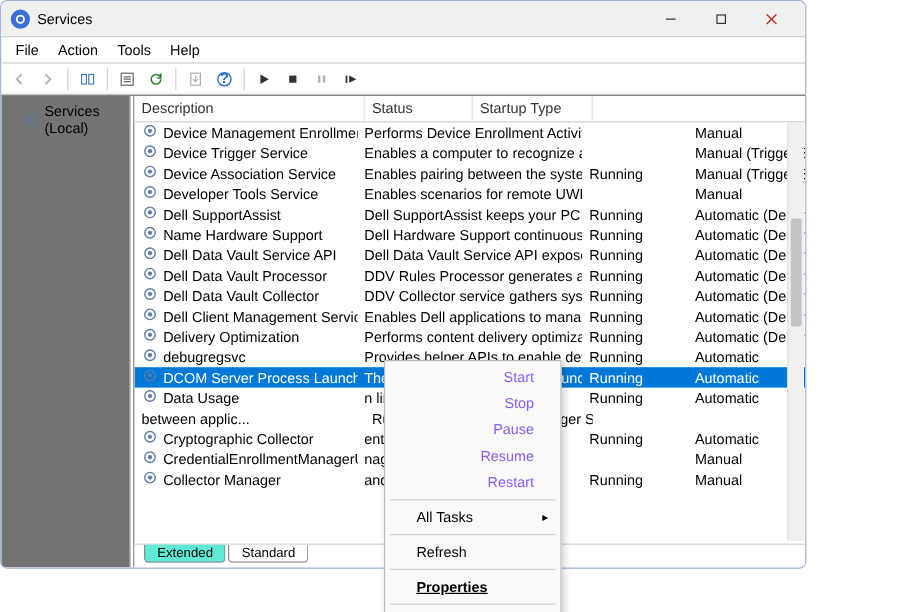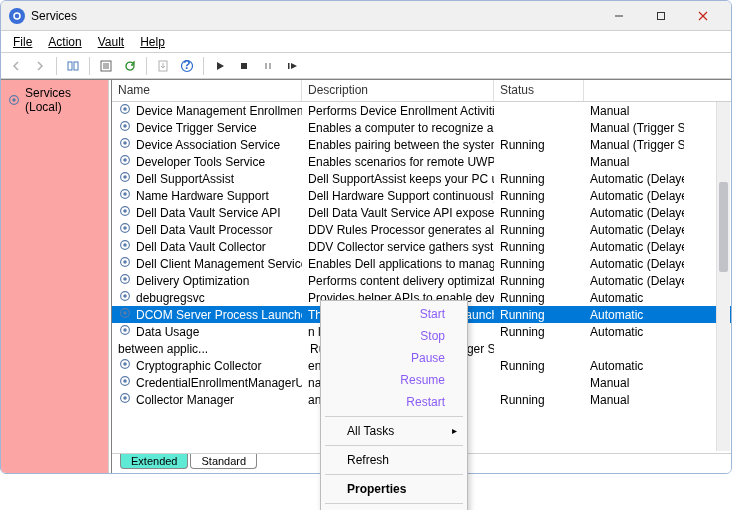--- a/index.html
+++ b/index.html
@@ -1,31 +1,31 @@
 <!DOCTYPE html>
 <html><head>
 <meta charset="utf-8">
 <style>
 * { box-sizing: border-box; margin: 0; padding: 0; font-family: "Segoe UI", Tahoma, sans-serif; font-size: 12px; }
 body { background: #fff; width: 750px; height: 510px; overflow: hidden; position: relative; }
-.window { width: 732px; height: 474px; border: 1px solid #9eb6d8; background: #fff; display: flex; flex-direction: column; border-radius: 6px; overflow: hidden; position: relative; justify-content: flex-end; }
+.window { width: 672px; height: 474px; border: 1px solid #9eb6d8; background: #fff; display: flex; flex-direction: column; border-radius: 6px; overflow: hidden; position: relative; justify-content: flex-end; }
 .titlebar { height: 30px; background: #f0f0f0; display: flex; align-items: center; padding: 0 8px; border-bottom: 1px solid #d0d0d0; }
 .title-icon { width: 16px; height: 16px; background: #3a6fd8; border-radius: 50%; margin-right: 6px; display: flex; align-items: center; justify-content: center; color: white; font-size: 10px; }
 .title-text { flex: 1; font-size: 12px; }
 .win-controls { display: flex; gap: 2px; }
 .win-btn { width: 40px; height: 24px; display: flex; align-items: center; justify-content: center; cursor: default; color: #333; }
 .win-btn.close { color: #c42b1c; }
-.menubar { height: 22px; display: flex; align-items: center; padding: 0 4px; border-bottom: 1px solid #d0d0d0; text-decoration: underline; }
+.menubar { height: 22px; display: flex; align-items: center; padding: 0 4px; border-bottom: 1px solid #d0d0d0; }
 .menu-item { padding: 2px 8px; cursor: default; }
 .toolbar { height: 26px; display: flex; align-items: center; padding: 0 4px; border-bottom: 1px solid #d0d0d0; gap: 2px; }
 .tool-btn { width: 22px; height: 22px; display: flex; align-items: center; justify-content: center; cursor: default; color: #333; border: 1px solid transparent; }
 .tool-btn.disabled { color: #b0b0b0; }
 .tool-sep { width: 1px; height: 18px; background: #d0d0d0; margin: 0 3px; }
 .work-area { flex: 1; display: flex; overflow: hidden; border-top: 1px solid #808080; }
-.tree-pane { width: 108px; border-right: 1px solid #d0d0d0; padding: 4px 2px; background: #fca5a5; }
+.tree-pane { width: 108px; border-right: 1px solid #d0d0d0; padding: 4px 14px; background: #737373; }
 .tree-item { padding: 2px 4px; display: flex; align-items: center; gap: 4px; cursor: default; }
 .tree-icon { width: 14px; height: 14px; display: inline-flex; align-items: center; justify-content: center; }
 .list-pane { flex: 1; display: flex; flex-direction: column; overflow: hidden; position: relative; border-left: 1px solid #808080; margin-left: 2px; }
 .list-header { height: 22px; display: flex; border-bottom: 1px solid #d0d0d0; background: #fff; }
 .list-header .col { padding: 3px 6px; border-right: 1px solid #e0e0e0; font-size: 12px; color: #333; white-space: nowrap; overflow: hidden; }
 .list-body { flex: 1; overflow: hidden; }
 .list-row { height: 17px; display: flex; align-items: center; cursor: default; white-space: nowrap; }
 .list-row.selected { background: #0078d7; color: #fff; }
 .list-row .cell { padding: 0 6px; overflow: hidden; text-overflow: ellipsis; white-space: nowrap; font-size: 12px; display: flex; align-items: center; gap: 4px; }
 .svc-icon { width: 14px; height: 14px; flex-shrink: 0; }
@@ -34,21 +34,21 @@
 .col-status { width: 90px; }
 .col-startup { width: 100px; }
 .tabs { height: 20px; display: flex; align-items: flex-start; padding-left: 8px; border-top: 1px solid #d0d0d0; background: #fff; }
 .tab { padding: 1px 10px; border: 1px solid #888; border-top: none; border-radius: 0 0 4px 4px; margin-right: 2px; background: #5eead4; cursor: default; font-size: 11px; }
 .tab.active { background: #fff; font-weight: normal; }
 .scrollbar { position: absolute; right: 1px; top: 22px; bottom: 22px; width: 14px; background: #f0f0f0; border-left: 1px solid #e0e0e0; }
 .sb-thumb { position: absolute; left: 2px; right: 2px; top: 80px; height: 90px; background: #c2c3c9; border-radius: 2px; }
 .ctx-menu { position: absolute; left: 320px; top: 300px; width: 148px; background: #f9f9f9; border: 1px solid #bcbcbc; box-shadow: 2px 2px 6px rgba(0,0,0,0.2); padding: 2px; z-index: 100; }
 .ctx-item { padding: 4px 20px 4px 24px; cursor: default; font-size: 12px; position: relative; }
 .ctx-item.disabled { color: #8b5cf6; text-align: right; }
-.ctx-item.bold { font-weight: bold; }
+.ctx-item.bold { font-weight: bold; text-decoration: underline; }
 .ctx-sep { height: 1px; background: #d0d0d0; margin: 3px 2px; }
 .ctx-arrow { position: absolute; right: 8px; top: 5px; font-size: 10px; }
 .gear-svg { width: 14px; height: 14px; }
 </style>
 </head>
 <body>
 
 <div class="window">
 
   <div class="titlebar">
@@ -75,21 +75,21 @@
             <line x1="1" y1="1" x2="9" y2="9" stroke="currentColor" stroke-width="1.2"></line>
             <line x1="9" y1="1" x2="1" y2="9" stroke="currentColor" stroke-width="1.2"></line>
           </svg>
       </div>
     </div>
   </div>
 
   <div class="menubar">
     <div class="menu-item">File</div>
     <div class="menu-item">Action</div>
-    <div class="menu-item">Vault</div>
+    <div class="menu-item">Tools</div>
     <div class="menu-item">Help</div>
   </div>
 
   <div class="toolbar">
     <div class="tool-btn disabled">
         <svg width="14" height="14" viewBox="0 0 14 14">
           <path d="M9 3l-4 4 4 4" fill="none" stroke="currentColor" stroke-width="1.5"></path>
         </svg>
       </div>
     <div class="tool-btn disabled">
@@ -164,23 +164,23 @@
               <circle cx="8" cy="8" r="5" fill="none" stroke="#5a7aa8" stroke-width="1.3"></circle>
               <circle cx="8" cy="8" r="2" fill="#5a7aa8"></circle>
             </svg>
         </span>
         <span>Services (Local)</span>
       </div>
     </div>
 
     <div class="list-pane">
       <div class="list-header">
-        <div class="col col-name">Name</div>
         <div class="col col-desc">Description</div>
         <div class="col col-status">Status</div>
+        <div class="col col-startup">Startup Type</div>
       </div>
       <div class="list-body" id="list-body">
           <div class="list-row">
             <div class="cell col-name">
               <span><svg class="svc-icon" viewBox="0 0 16 16">
                   <circle cx="8" cy="8" r="5" fill="none" stroke="#5a7aa8" stroke-width="1.3"></circle>
                   <circle cx="8" cy="8" r="2" fill="#5a7aa8"></circle>
                 </svg></span>
               <span>Device Management Enrollment Service</span>
             </div>

